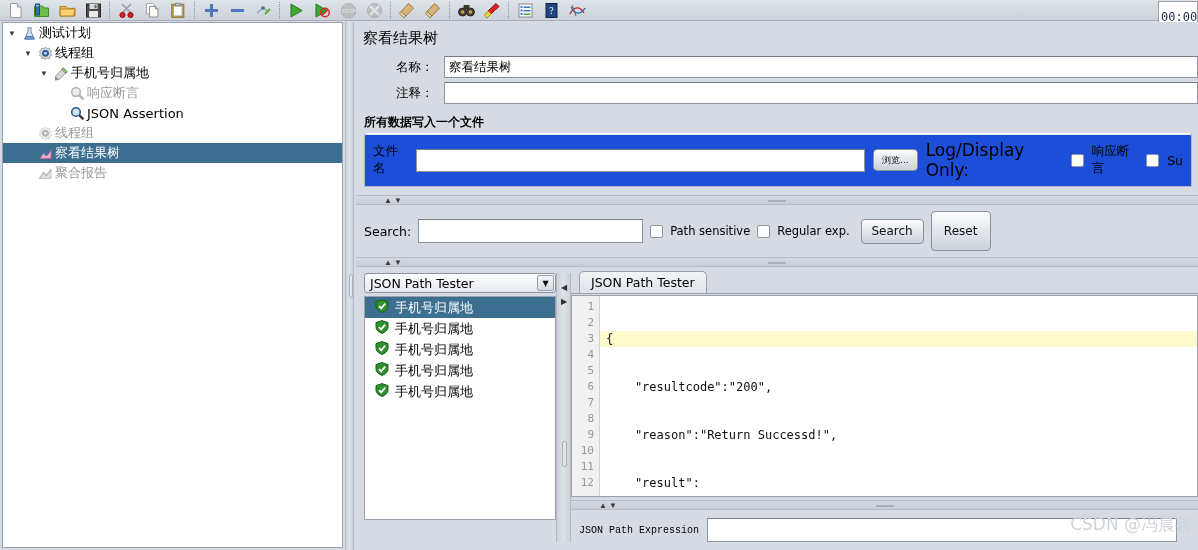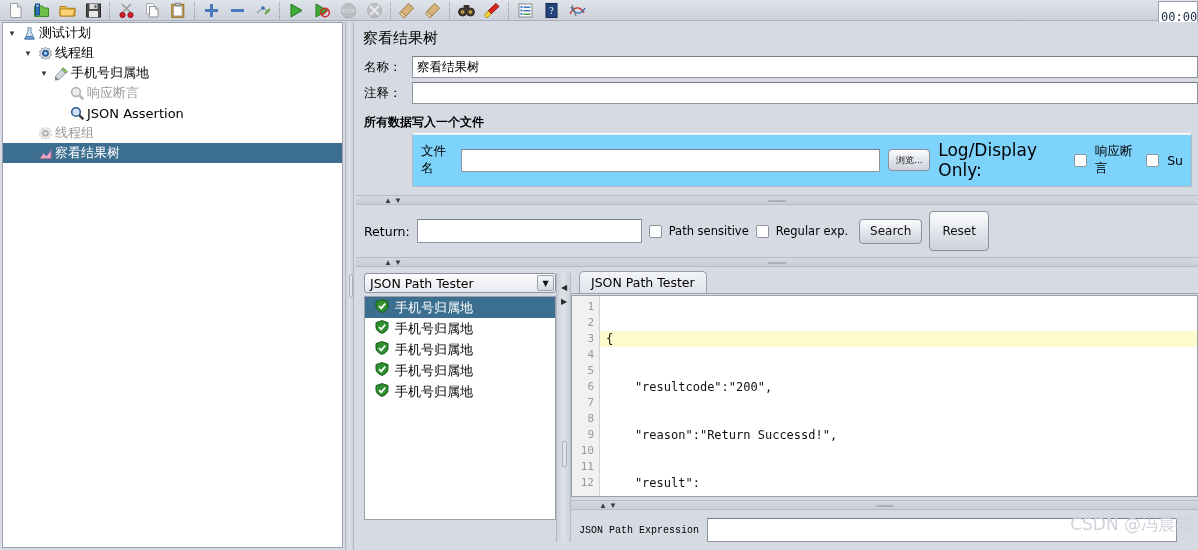--- a/index.html
+++ b/index.html
@@ -80,40 +80,39 @@
   .right {
     position: absolute; left: 356px; top: 22px;
     width: 842px; height: 528px;
     background: #d6dae2;
   }
   .panelTitle {
     font-size: 15px; font-family: "DejaVu Sans", sans-serif;
     padding: 7px 0 6px 7px; color: #000;
   }
   .fieldrow { display: flex; align-items: center; padding: 2px 0 2px 8px; }
-  .flabel { font-size: 12.5px; font-family:"DejaVu Sans",sans-serif; width: 48px; flex: 0 0 48px; }
+  .flabel { font-size: 12.5px; font-family:"DejaVu Sans",sans-serif; width: 48px; flex: 0 0 48px; margin-left: 32px; }
   .tinput {
     height: 22px; background: #fff; border: 1px solid #8d94a0;
     border-top-color: #767d89;
     font-size: 12.5px; font-family:"DejaVu Sans",sans-serif;
     padding: 0 4px; display: flex; align-items: center;
     outline: none; color: #000;
   }
 
   
   .group { margin: 8px 6px 0 8px; position: relative; }
   .grouptitle {
     font-size: 12px; font-weight: bold; font-family:"DejaVu Sans",sans-serif;
     padding-bottom: 2px;
   }
   .groupbox {
     border: 1px solid #b3b9c3; border-top-color:#fbfcfd;
-    background: #7dd3fc; padding: 6px 8px; border-radius: 2px;
+    background: #1d4ed8; padding: 6px 8px; border-radius: 2px;
     box-shadow: inset 0 1px 0 #e9ecf1;
-    margin-left: 48px;
   }
 
   
   .jbtn {
     border: 1px solid #8a919d; border-radius: 4px;
     background: linear-gradient(#fdfdfe, #e0e4ea 55%, #cdd2db);
     font-size: 12px; font-family:"DejaVu Sans",sans-serif;
     display: inline-flex; align-items: center; justify-content: center;
     cursor: default; color: #101010;
   }
@@ -464,20 +463,30 @@
       <span class="twist"></span>
       <span class="ticon">
         <svg width="15" height="15" viewBox="0 0 15 15">
           <path d="M1.5 12.5 L5.5 6.5 L8.5 9.5 L13 3.5 L13 12.5 Z" fill="#f0a8c8" stroke="#b96a93"></path>
           <path d="M1.5 12.5 L5.5 6.5 L8.5 9.5 L13 3.5" fill="none" stroke="#4a6f9a" stroke-width="1.3"></path>
         </svg>
       </span>
       <span class="tlabel">察看结果树</span>
     </div>
 
+    <div class="trow" style="padding-left:18px">
+      <span class="twist"></span>
+      <span class="ticon dimico">
+        <svg width="15" height="15" viewBox="0 0 15 15">
+          <path d="M1.5 12.5 L5.5 6.5 L8.5 9.5 L13 3.5 L13 12.5 Z" fill="#f0a8c8" stroke="#b96a93"></path>
+          <path d="M1.5 12.5 L5.5 6.5 L8.5 9.5 L13 3.5" fill="none" stroke="#4a6f9a" stroke-width="1.3"></path>
+        </svg>
+      </span>
+      <span class="tlabel dim">聚合报告</span>
+    </div>
   </div>
 
   <div class="vsplit" style="left:345px">
     <div class="grip"></div>
   </div>
 
   <div class="right">
 
     <div class="panelTitle">察看结果树</div>
 
@@ -506,21 +515,21 @@
         </div>
       </div>
     </div>
 
     <div class="hsplit" style="margin-top:8px">
       <span class="arrs">▲▼</span>
       <span class="dash"></span>
     </div>
 
     <div class="searchrow">
-      <span style="font-size:12.5px;font-family:'DejaVu Sans',sans-serif;">Return:</span>
+      <span style="font-size:12.5px;font-family:'DejaVu Sans',sans-serif;">Search:</span>
       <div class="tinput" style="width:225px;height:24px"></div>
       <span class="cbox"></span>
       <span style="font-size:11.5px;font-family:'DejaVu Sans',sans-serif;">Path sensitive</span>
       <span class="cbox"></span>
       <span style="font-size:11.5px;font-family:'DejaVu Sans',sans-serif;">Regular exp.</span>
       <div class="jbtn" style="width:63px;height:25px;margin-left:4px">Search</div>
       <div class="jbtn" style="width:60px;height:40px">Reset</div>
     </div>
 
     <div class="hsplit">

